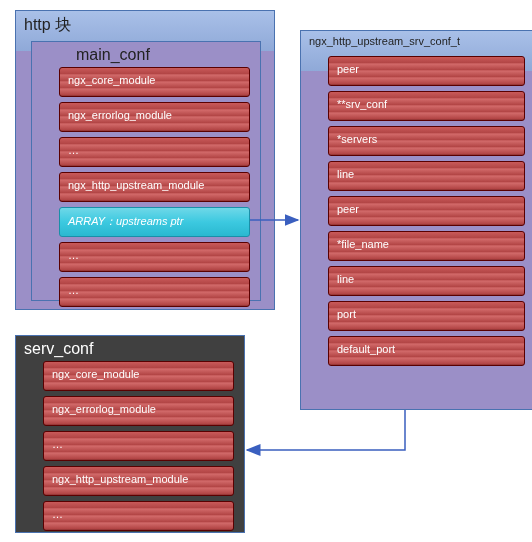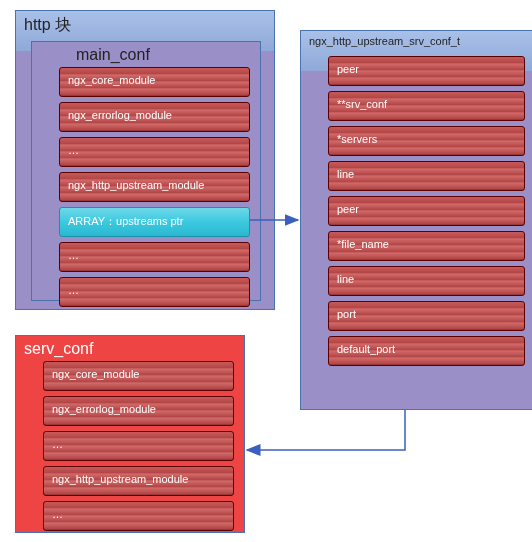--- a/index.html
+++ b/index.html
@@ -9,21 +9,21 @@
     width: 532px;
     height: 542px;
     background: #ffffff;
     font-family: "Microsoft YaHei", Arial, sans-serif;
     font-size: 12px;
     position: relative;
   }
   .box {
     position: absolute;
     border: 1px solid #4a72b0;
-    background: #ef4444;
+    background: #404040;
   }
   .box-title {
     color: #ffffff;
     padding: 4px 8px;
     font-size: 16px;
   }
   .outer {
     left: 15px;
     top: 10px;
     width: 260px;
@@ -73,20 +73,21 @@
       #b34646 95%, #8a3030 100%);
     color: #ffffff;
     padding: 6px 8px;
     font-size: 11px;
     white-space: nowrap;
   }
   .row.cyan {
     background: linear-gradient(180deg, #6ed8e8 0%, #3cc9e0 50%, #2ab8d0 100%);
     color: #ffffff;
     border: 1px solid #1a8fa8;
+    font-style: italic;
   }
   svg.arrows {
     position: absolute;
     left: 0; top: 0;
     width: 532px; height: 542px;
     pointer-events: none;
   }
 </style>
 </head>
 <body>

